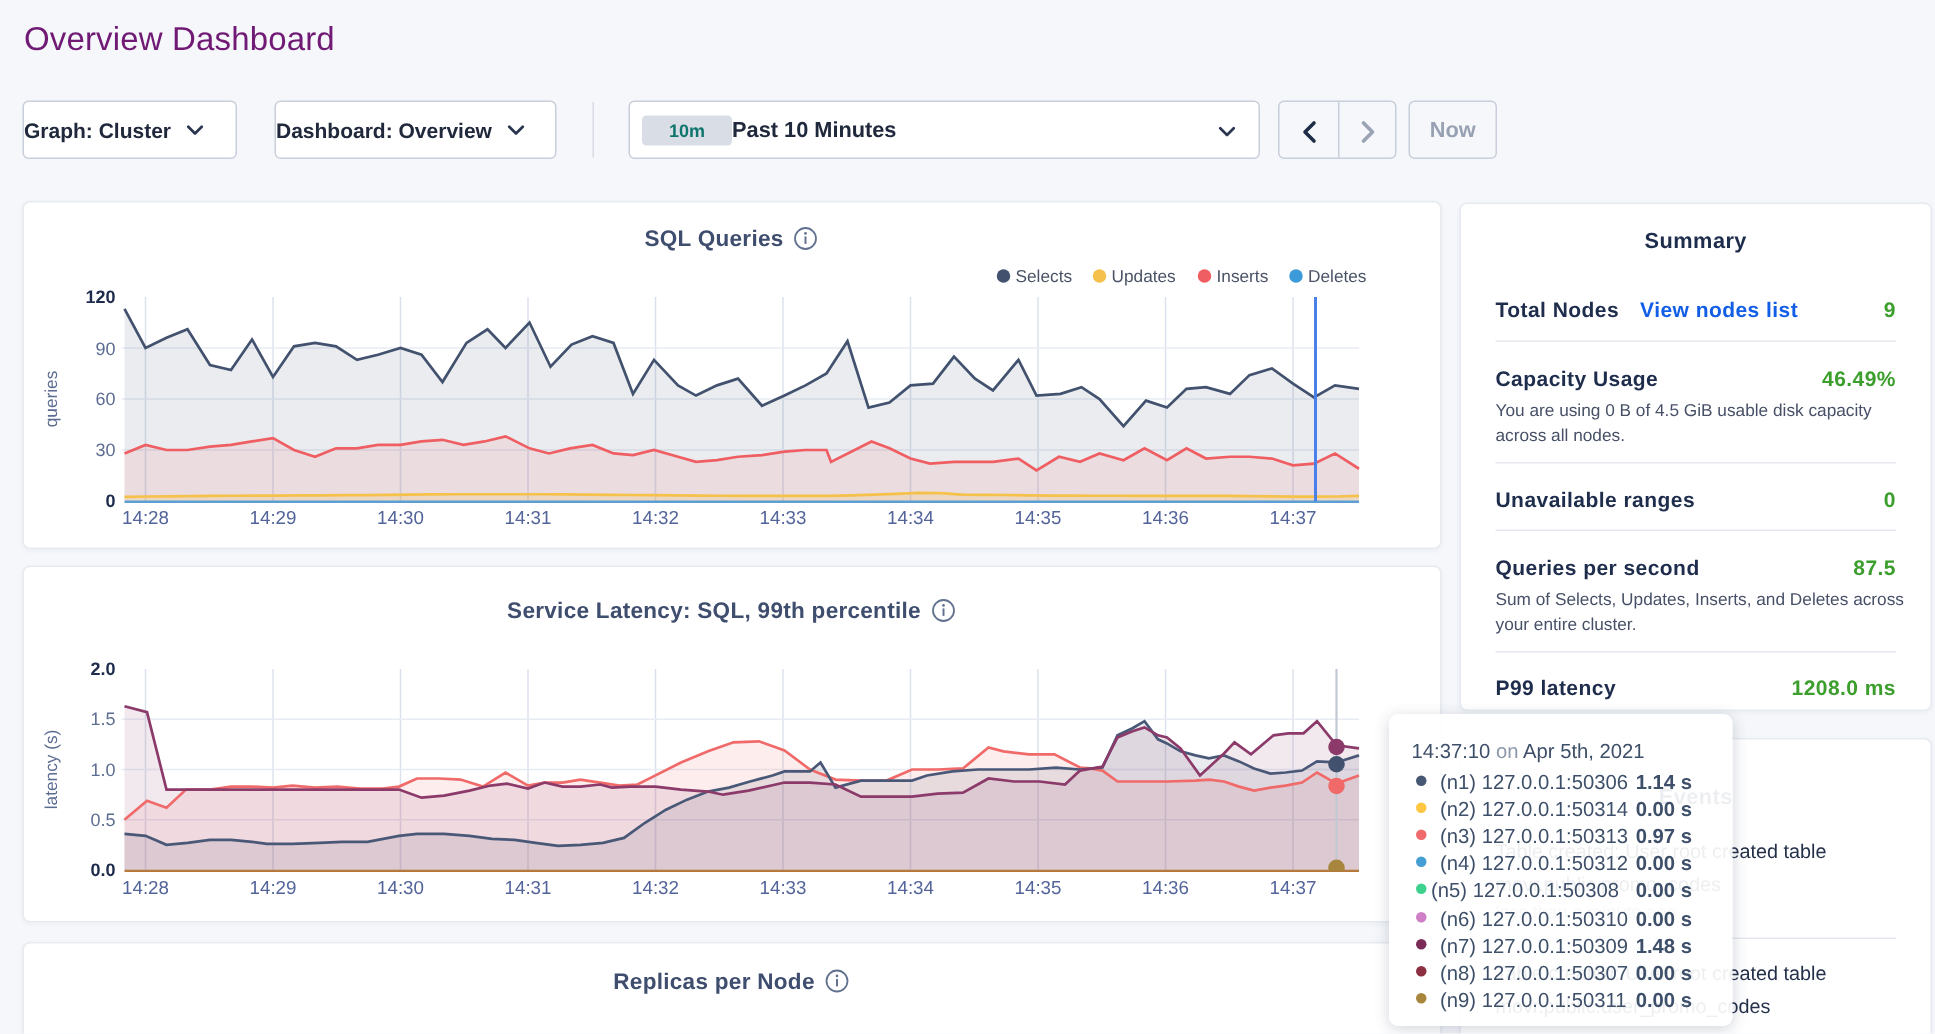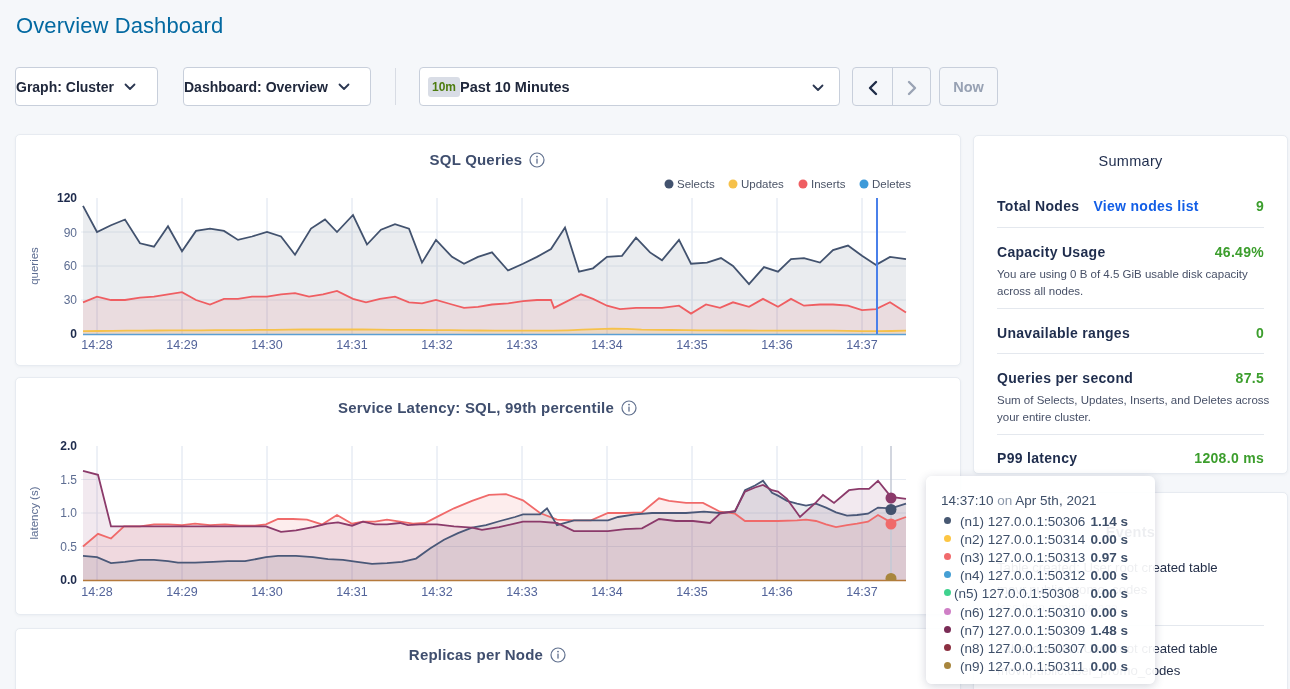--- a/index.html
+++ b/index.html
@@ -4,30 +4,30 @@
 html,body{width:1290px;height:689px;background:#f5f7fa;font-family:"Liberation Sans",sans-serif;overflow:hidden;position:relative}
 .abs{position:absolute}
 .card{position:absolute;background:#fff;border:1px solid #e7ebf1;border-radius:5px;box-shadow:0 1px 3px rgba(60,70,90,0.05)}
 .btn{position:absolute;height:39px;background:#fff;border:1px solid #c8cfdb;border-radius:4px;display:flex;align-items:center;font-size:14px;font-weight:bold;color:#20283c}
 .ctitle{position:absolute;width:943px;left:16px;text-align:center;font-size:15px;font-weight:bold;color:#3f4e6e;letter-spacing:0.2px}
 .srow{position:absolute;left:997px;width:267px;font-size:14px;font-weight:bold;color:#1f2d4d;letter-spacing:0.3px}
 .srow .g{float:right;color:#3c9e2d}
 .sdesc{position:absolute;left:997px;width:290px;font-size:11.5px;color:#475067;line-height:17px}
 .sdiv{position:absolute;left:997px;width:267px;border-top:1px solid #e4e8ee}
 </style></head><body>
-<div class="abs" style="left:16px;top:13px;font-size:22px;color:#0369a1;letter-spacing:0.1px">Overview Dashboard</div>
+<div class="abs" style="left:16px;top:13px;font-size:22px;color:#701a75;letter-spacing:0.1px">Overview Dashboard</div>
 <div class="btn" style="left:15px;top:67px;width:143px">Graph: Cluster<svg width="12" height="8" viewBox="0 0 12 8" style="margin-left:10px">
       <path d="M1.5 1.5 L6 6 L10.5 1.5" fill="none" stroke="#2a3650" stroke-width="1.8" stroke-linecap="round" stroke-linejoin="round"></path>
     </svg></div>
 <div class="btn" style="left:183px;top:67px;width:188px">Dashboard: Overview<svg width="12" height="8" viewBox="0 0 12 8" style="margin-left:10px">
       <path d="M1.5 1.5 L6 6 L10.5 1.5" fill="none" stroke="#2a3650" stroke-width="1.8" stroke-linecap="round" stroke-linejoin="round"></path>
     </svg></div>
 <div class="abs" style="left:395px;top:68px;width:1px;height:37px;background:#d8dce4"></div>
 <div class="btn" style="left:419px;top:67px;width:421px;justify-content:flex-start;padding-left:8px">
-    <span style="background:#d9dde6;border-radius:3px;padding:3px 4px;font-size:12px;font-weight:bold;color:#4d7c0f">10m</span>
+    <span style="background:#d9dde6;border-radius:3px;padding:3px 18px;font-size:12px;font-weight:bold;color:#0f766e">10m</span>
     <span style="margin-left:0;font-size:14.5px">Past 10 Minutes</span>
     <svg width="12" height="8" viewBox="0 0 12 8" style="position:absolute;right:15px;top:16px">
       <path d="M1.5 1.5 L6 6 L10.5 1.5" fill="none" stroke="#2a3650" stroke-width="1.8" stroke-linecap="round" stroke-linejoin="round"></path>
     </svg>
   </div>
 <div class="abs" style="left:852px;top:67px;width:79px;height:39px;border:1px solid #c8cfdb;border-radius:4px">
     <div class="abs" style="left:39px;top:0;width:1px;height:38px;background:#c8cfdb"></div>
     <svg width="12" height="16" viewBox="0 0 12 16" style="position:absolute;left:14px;top:12px">
       <path d="M9 2 L3 8 L9 14" fill="none" stroke="#1f2c47" stroke-width="2.4" stroke-linecap="round" stroke-linejoin="round"></path>
     </svg>
@@ -145,21 +145,21 @@
     <text x="336.0" y="219" text-anchor="middle" font-family="Liberation Sans" font-size="12.5" fill="#53649a">14:31</text>
     <text x="421.0" y="219" text-anchor="middle" font-family="Liberation Sans" font-size="12.5" fill="#53649a">14:32</text>
     <text x="506.0" y="219" text-anchor="middle" font-family="Liberation Sans" font-size="12.5" fill="#53649a">14:33</text>
     <text x="591.0" y="219" text-anchor="middle" font-family="Liberation Sans" font-size="12.5" fill="#53649a">14:34</text>
     <text x="676.0" y="219" text-anchor="middle" font-family="Liberation Sans" font-size="12.5" fill="#53649a">14:35</text>
     <text x="761.0" y="219" text-anchor="middle" font-family="Liberation Sans" font-size="12.5" fill="#53649a">14:36</text>
     <text x="846.0" y="219" text-anchor="middle" font-family="Liberation Sans" font-size="12.5" fill="#53649a">14:37</text>
     <text x="22" y="136" text-anchor="middle" font-family="Liberation Sans" font-size="11.5" fill="#5d6d92" transform="rotate(-90 22 136)">latency (s)</text>
   </svg>
 <div class="card" style="left:973px;top:135px;width:315px;height:339px"></div>
-<div class="abs" style="left:973px;top:153px;width:315px;text-align:center;font-size:14.5px;font-weight:normal;color:#1f2d4d;letter-spacing:0.3px">Summary</div>
+<div class="abs" style="left:973px;top:153px;width:315px;text-align:center;font-size:14.5px;font-weight:bold;color:#1f2d4d;letter-spacing:0.3px">Summary</div>
 <div class="srow" style="top:198px">Total Nodes<span class="g">9</span><span style="color:#125ee6;margin-left:14px">View nodes list</span></div>
 <div class="sdiv" style="top:227px"></div>
 <div class="srow" style="top:244px">Capacity Usage<span class="g">46.49%</span></div>
 <div class="sdesc" style="top:266px">You are using 0 B of 4.5 GiB usable disk capacity<br>across all nodes.</div>
 <div class="sdiv" style="top:308px"></div>
 <div class="srow" style="top:325px">Unavailable ranges<span class="g">0</span></div>
 <div class="sdiv" style="top:353px"></div>
 <div class="srow" style="top:370px">Queries per second<span class="g">87.5</span></div>
 <div class="sdesc" style="top:392px">Sum of Selects, Updates, Inserts, and Deletes across<br>your entire cluster.</div>
 <div class="sdiv" style="top:434px"></div>

